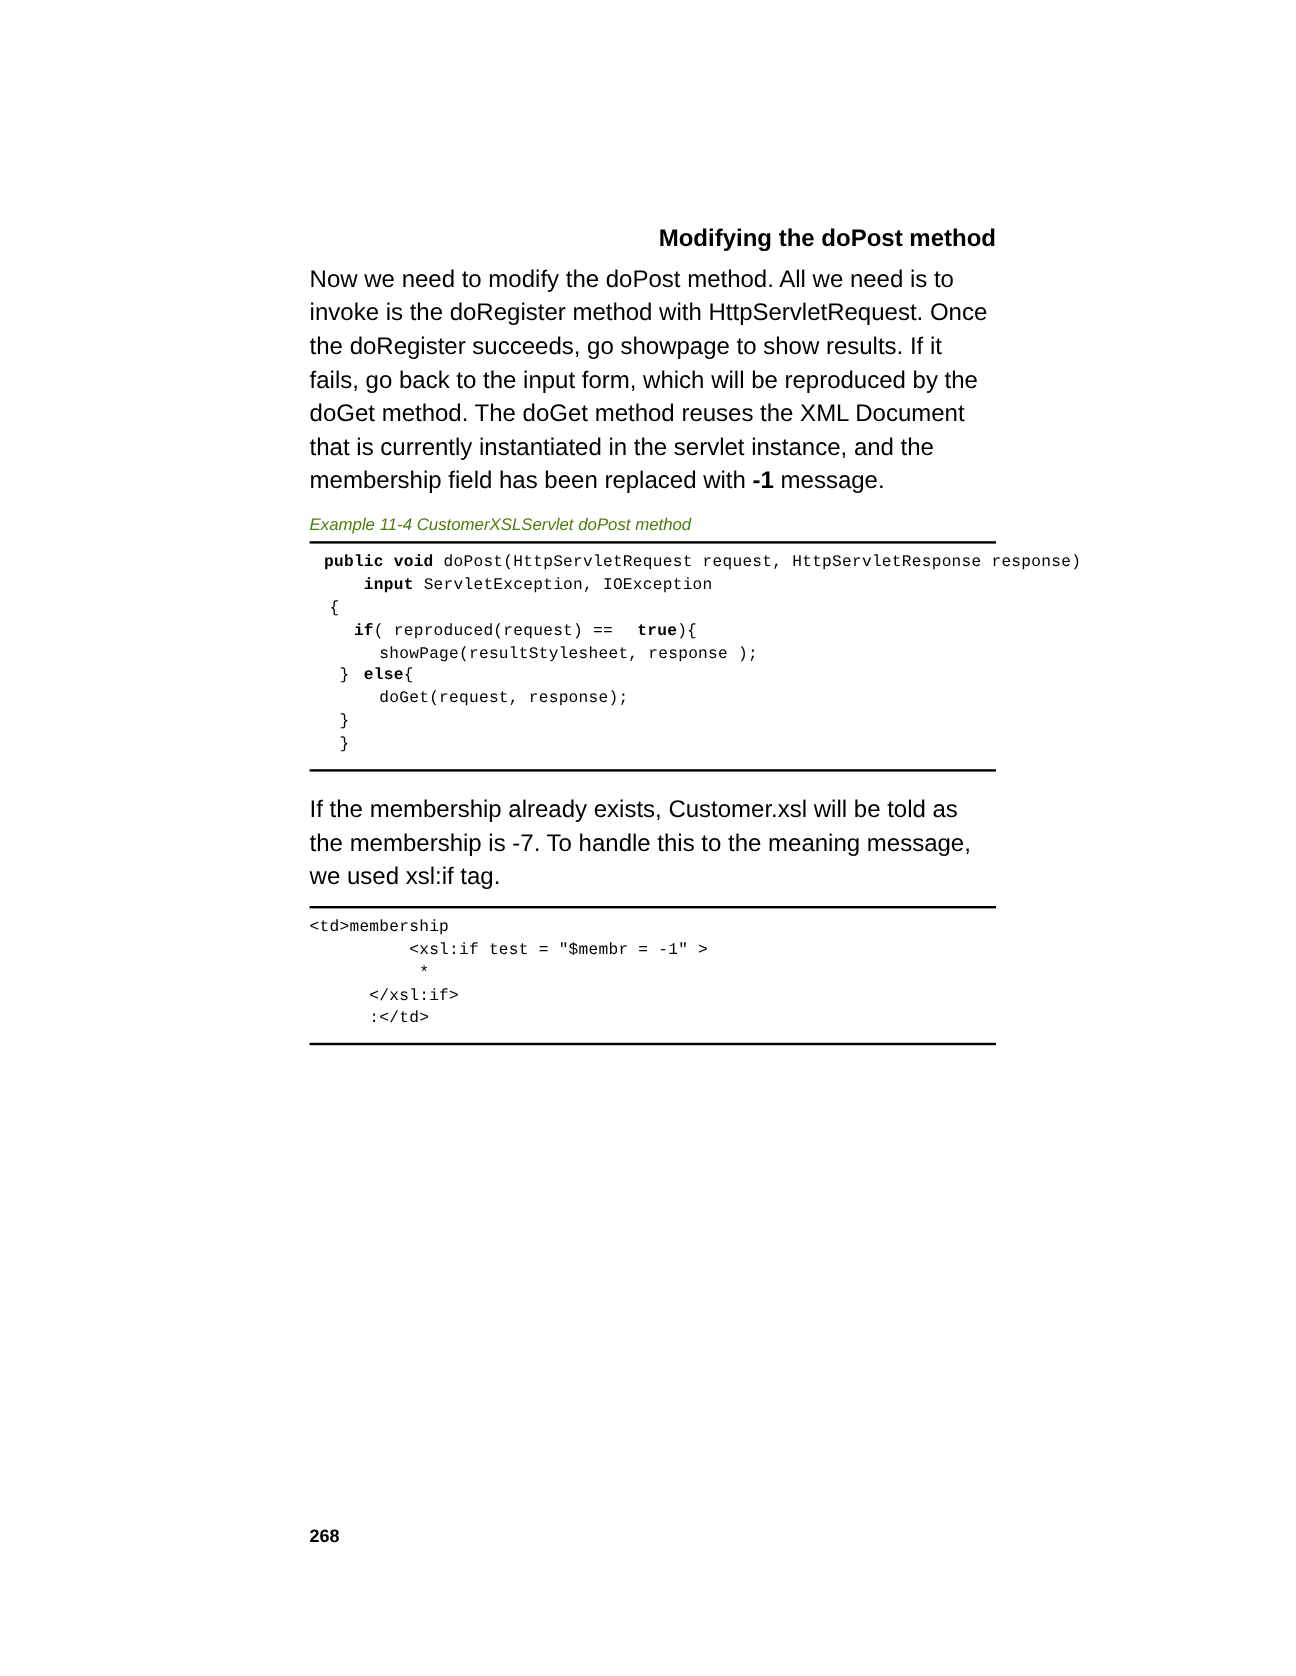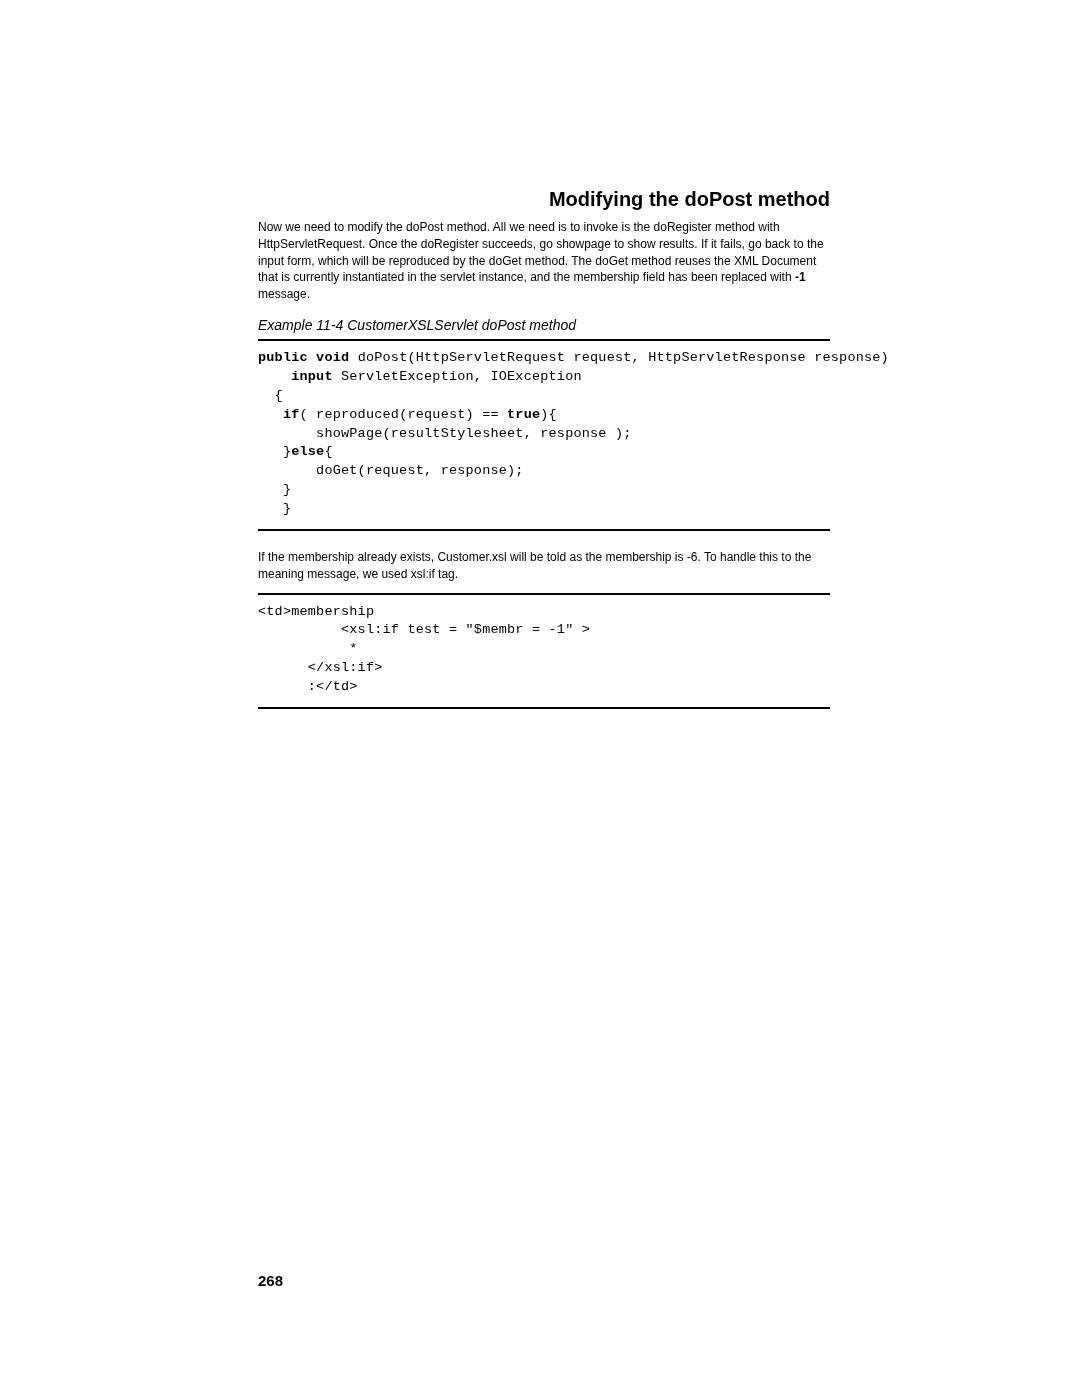--- a/index.html
+++ b/index.html
@@ -21,52 +21,53 @@
       top: 188px;
       width: 572px;
     }
     .section-heading {
       font-size: 20px;
       font-weight: bold;
       margin-bottom: 8px;
       text-align: right;
     }
     .body-text {
-      font-size: 12px;
+      font-size: 20px;
       line-height: 1.4;
       margin-bottom: 10px;
     }
     .bold-inline {
       font-weight: bold;
     }
     .example-caption {
       font-style: italic;
       font-size: 14px;
       margin-top: 14px;
       margin-bottom: 6px;
-      color: #000000;
+      color: #4d7c0f;
     }
     .code-divider-top {
       border-top: 2px solid #000;
       margin-bottom: 8px;
     }
     .code-divider-bottom {
       border-top: 2px solid #000;
       margin-top: 10px;
       margin-bottom: 18px;
     }
     .code-block {
       font-family: "Courier New", Courier, monospace;
       font-size: 13.5px;
       line-height: 1.4;
       white-space: pre;
       letter-spacing: 0.2px;
     }
     .code-bold {
       font-weight: bold;
+      margin-left: 12px;
     }
     .footer {
       position: absolute;
       left: 258px;
       bottom: 108px;
       font-size: 13px;
       display: flex;
       align-items: flex-start;
       gap: 16px;
     }
@@ -97,21 +98,21 @@
 <span>  {</span>
    <span class="code-bold">if</span><span>( reproduced(request) == </span><span class="code-bold">true</span><span>){</span>
 <span>       showPage(resultStylesheet, response );</span>
 <span>   }</span><span class="code-bold">else</span><span>{</span>
 <span>       doGet(request, response);</span>
 <span>   }</span>
 <span>   }</span></div>
 
   <div class="code-divider-bottom"></div>
 
-  <p class="body-text">If the membership already exists, Customer.xsl will be told as the membership is -6. To handle this to the meaning message, we used xsl:if tag.</p>
+  <p class="body-text">If the membership already exists, Customer.xsl will be told as the membership is -7. To handle this to the meaning message, we used xsl:if tag.</p>
 
   <div class="code-divider-top"></div>
 
   <div class="code-block"><span>&lt;td&gt;membership</span>
 <span>          &lt;xsl:if test = "$membr = -1" &gt;</span>
 <span>           *</span>
 <span>      &lt;/xsl:if&gt;</span>
 <span>      :&lt;/td&gt;</span></div>
 
   <div class="code-divider-bottom"></div>

